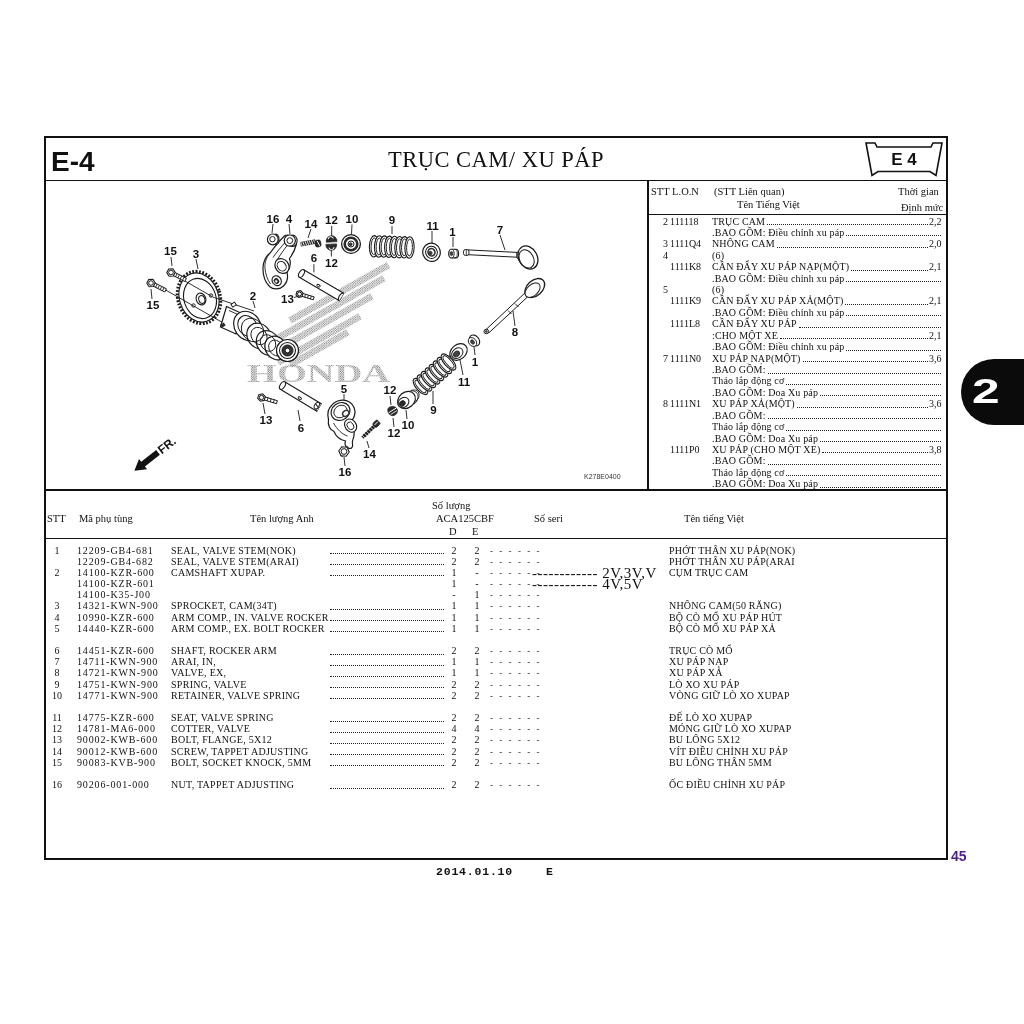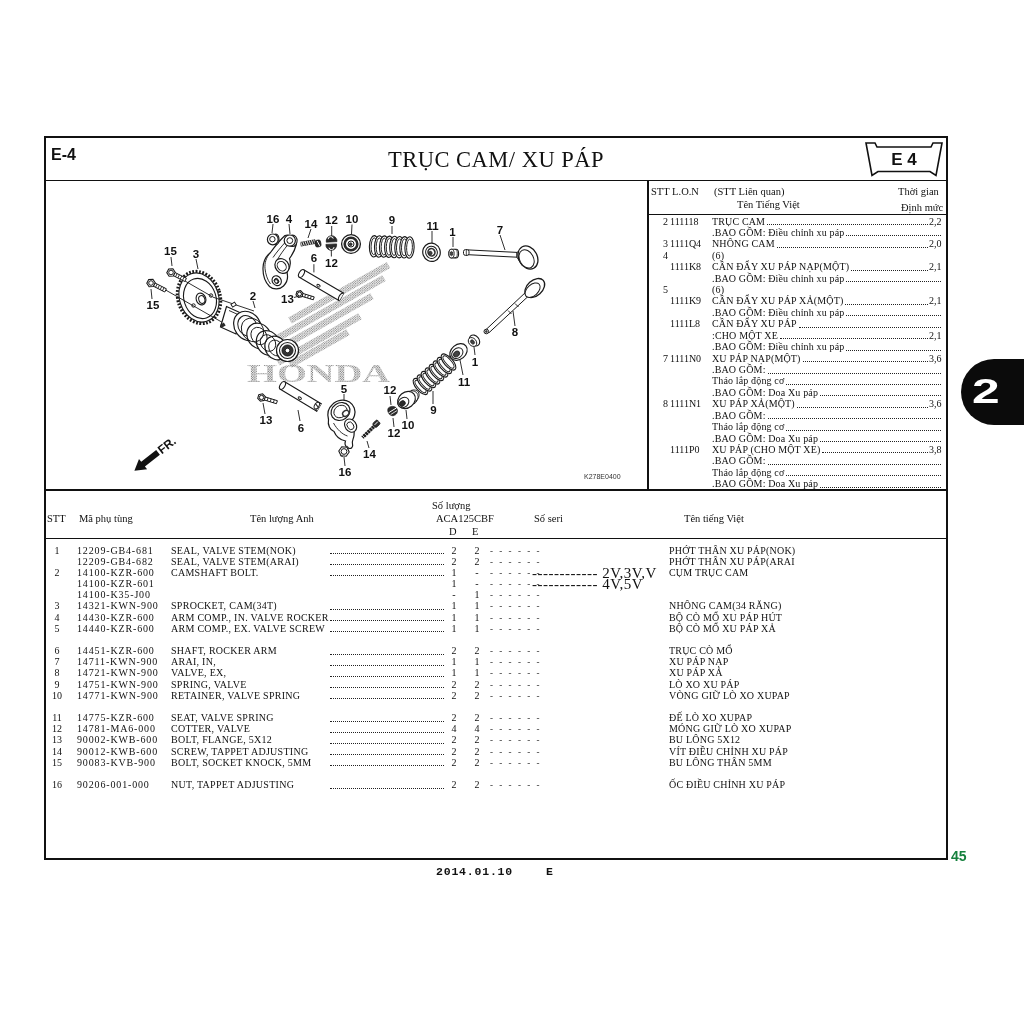--- a/index.html
+++ b/index.html
@@ -2,25 +2,25 @@
 <html><head><meta charset="utf-8"><style>
 *{margin:0;padding:0;box-sizing:border-box}
 html,body{width:1024px;height:1024px;background:#fff;font-family:"Liberation Serif",serif;position:relative;overflow:hidden}
 .abs{position:absolute}
 #outer{left:44px;top:136px;width:904px;height:724px;border:2.2px solid #111}
 #hline1{left:44px;top:179.5px;width:904px;height:1.6px;background:#111}
 #vline1{left:647px;top:180px;width:1.6px;height:310px;background:#111}
 #hline2{left:44px;top:489px;width:904px;height:1.6px;background:#111}
 #hline3{left:44px;top:537.5px;width:904px;height:1.4px;background:#111}
 #rline{left:648.5px;top:213.5px;width:299px;height:1.3px;background:#111}
-#e4{left:51px;top:146px;font-family:"Liberation Sans",sans-serif;font-weight:bold;font-size:16px;color:#111}
+#e4{left:51px;top:146px;font-family:"Liberation Sans",sans-serif;font-weight:bold;font-size:28px;color:#111}
 #title{left:44px;top:147px;width:904px;text-align:center;font-size:22.5px;color:#111;letter-spacing:0.5px}
 #tab2{left:961px;top:359px;width:63px;height:66px;background:#0b0b0b;border-radius:33px 0 0 33px}
 #tab2 span{position:absolute;left:11px;top:12px;color:#fff;font-family:"Liberation Sans",sans-serif;font-weight:bold;font-size:35px;transform:scaleX(1.42);transform-origin:left}
-#p45{left:951px;top:848px;font-family:"Liberation Sans",sans-serif;font-weight:bold;font-size:14px;color:#15803d}
+#p45{left:951px;top:848px;font-family:"Liberation Sans",sans-serif;font-weight:bold;font-size:14px;color:#4c1d95}
 #date{left:436px;top:865px;font-family:"Liberation Mono",monospace;font-size:11.5px;font-weight:bold;color:#111;letter-spacing:0.8px}
 #dateE{left:546px;top:865px;font-family:"Liberation Mono",monospace;font-size:11.5px;font-weight:bold;color:#111}
 
 .rh{position:absolute;font-size:10.5px;color:#111}
 
 .rrow{position:absolute;left:650px;width:291.5px;height:11.4px;font-size:10px;color:#111;display:flex;align-items:flex-start;line-height:10.5px}
 .rstt{position:absolute;left:8px;width:10px;text-align:right}
 .rlon{position:absolute;left:20px;width:42px}
 .rrow .rname{margin-left:62px;white-space:pre;letter-spacing:0.15px}
 .lead{flex:1;border-bottom:1.2px dotted #222;margin:0 1px 0 2px;height:8.5px}
@@ -204,21 +204,21 @@
     <span class="ben">SEAL, VALVE STEM(ARAI)</span>
     <span class="blead"></span>
     <span class="bd">2</span>
     <span class="be">2</span>
     <span class="bdash">-&nbsp;&nbsp;-&nbsp;&nbsp;-&nbsp;&nbsp;-&nbsp;&nbsp;-&nbsp;&nbsp;-</span>
     <span class="bvn">PHỚT THÂN XU PÁP(ARAI</span>
   </div>
 <div class="brow" style="top:567.8px">
     <span class="bstt">2</span>
     <span class="bpn">14100-KZR-600</span>
-    <span class="ben">CAMSHAFT BOLT.</span>
+    <span class="ben">CAMSHAFT XUPAP.</span>
     <span class="blead"></span>
     <span class="bd">1</span>
     <span class="be">-</span>
     <span class="bdash">-&nbsp;&nbsp;-&nbsp;&nbsp;-&nbsp;&nbsp;-&nbsp;&nbsp;-&nbsp;&nbsp;-</span>
     <span class="bext">------------&nbsp;2V,3V,V</span>
     <span class="bvn">CỤM TRỤC CAM</span>
   </div>
 <div class="brow" style="top:579.0px">
     <span class="bpn">14100-KZR-601</span>
     <span class="bd">1</span>
@@ -233,36 +233,36 @@
     <span class="bdash">-&nbsp;&nbsp;-&nbsp;&nbsp;-&nbsp;&nbsp;-&nbsp;&nbsp;-&nbsp;&nbsp;-</span>
   </div>
 <div class="brow" style="top:601.4px">
     <span class="bstt">3</span>
     <span class="bpn">14321-KWN-900</span>
     <span class="ben">SPROCKET, CAM(34T)</span>
     <span class="blead"></span>
     <span class="bd">1</span>
     <span class="be">1</span>
     <span class="bdash">-&nbsp;&nbsp;-&nbsp;&nbsp;-&nbsp;&nbsp;-&nbsp;&nbsp;-&nbsp;&nbsp;-</span>
-    <span class="bvn">NHÔNG CAM(34 RĂNG)</span>
+    <span class="bvn">NHÔNG CAM(50 RĂNG)</span>
   </div>
 <div class="brow" style="top:612.5px">
     <span class="bstt">4</span>
-    <span class="bpn">14430-KZR-600</span>
+    <span class="bpn">10990-KZR-600</span>
     <span class="ben">ARM COMP., IN. VALVE ROCKER</span>
     <span class="blead"></span>
     <span class="bd">1</span>
     <span class="be">1</span>
     <span class="bdash">-&nbsp;&nbsp;-&nbsp;&nbsp;-&nbsp;&nbsp;-&nbsp;&nbsp;-&nbsp;&nbsp;-</span>
     <span class="bvn">BỘ CÒ MỔ XU PÁP HÚT</span>
   </div>
 <div class="brow" style="top:623.7px">
     <span class="bstt">5</span>
     <span class="bpn">14440-KZR-600</span>
-    <span class="ben">ARM COMP., EX. VALVE SCREW</span>
+    <span class="ben">ARM COMP., EX. BOLT ROCKER</span>
     <span class="blead"></span>
     <span class="bd">1</span>
     <span class="be">1</span>
     <span class="bdash">-&nbsp;&nbsp;-&nbsp;&nbsp;-&nbsp;&nbsp;-&nbsp;&nbsp;-&nbsp;&nbsp;-</span>
     <span class="bvn">BỘ CÒ MỔ XU PÁP XẢ</span>
   </div>
 <div class="brow" style="top:646.0px">
     <span class="bstt">6</span>
     <span class="bpn">14451-KZR-600</span>
     <span class="ben">SHAFT, ROCKER ARM</span>

